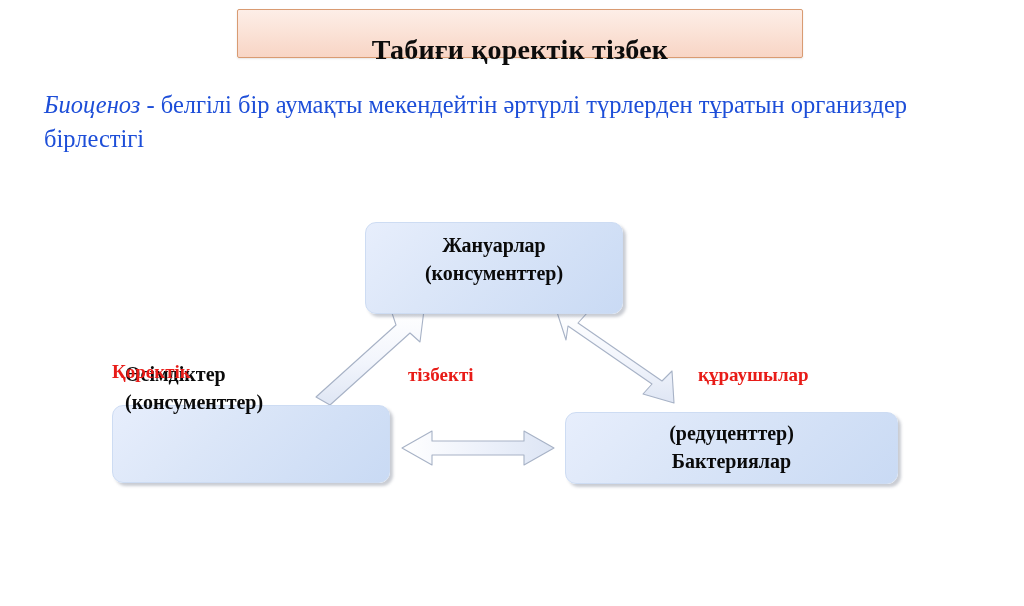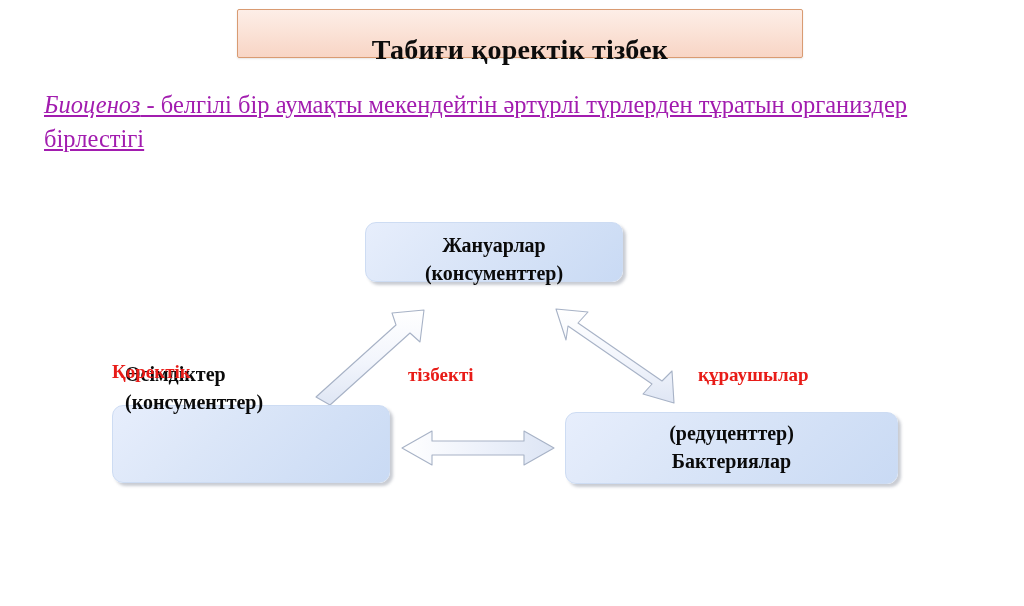--- a/index.html
+++ b/index.html
@@ -50,22 +50,21 @@
   }
 
   
   .definition {
     position: absolute;
     left: 44px;
     top: 88px;
     width: 900px;
     font-size: 24.5px;
     line-height: 1.38;
-    color: #a21caf;
-    text-decoration: underline;
+    color: #1d4ed8;
   }
   .definition .term {
     font-style: italic;
   }
 
   
   .node-box {
     position: absolute;
     box-sizing: border-box;
     border-radius: 11px;
@@ -79,21 +78,21 @@
     color: #0a0a0a;
     line-height: 1.42;
     white-space: nowrap;
   }
 
   
   #node-consumers {
     left: 365px;
     top: 222px;
     width: 258px;
-    height: 60px;
+    height: 92px;
   }
   #node-consumers .node-label {
     position: absolute;
     left: 0;
     top: 8px;
     width: 100%;
     text-align: center;
   }
 
   

